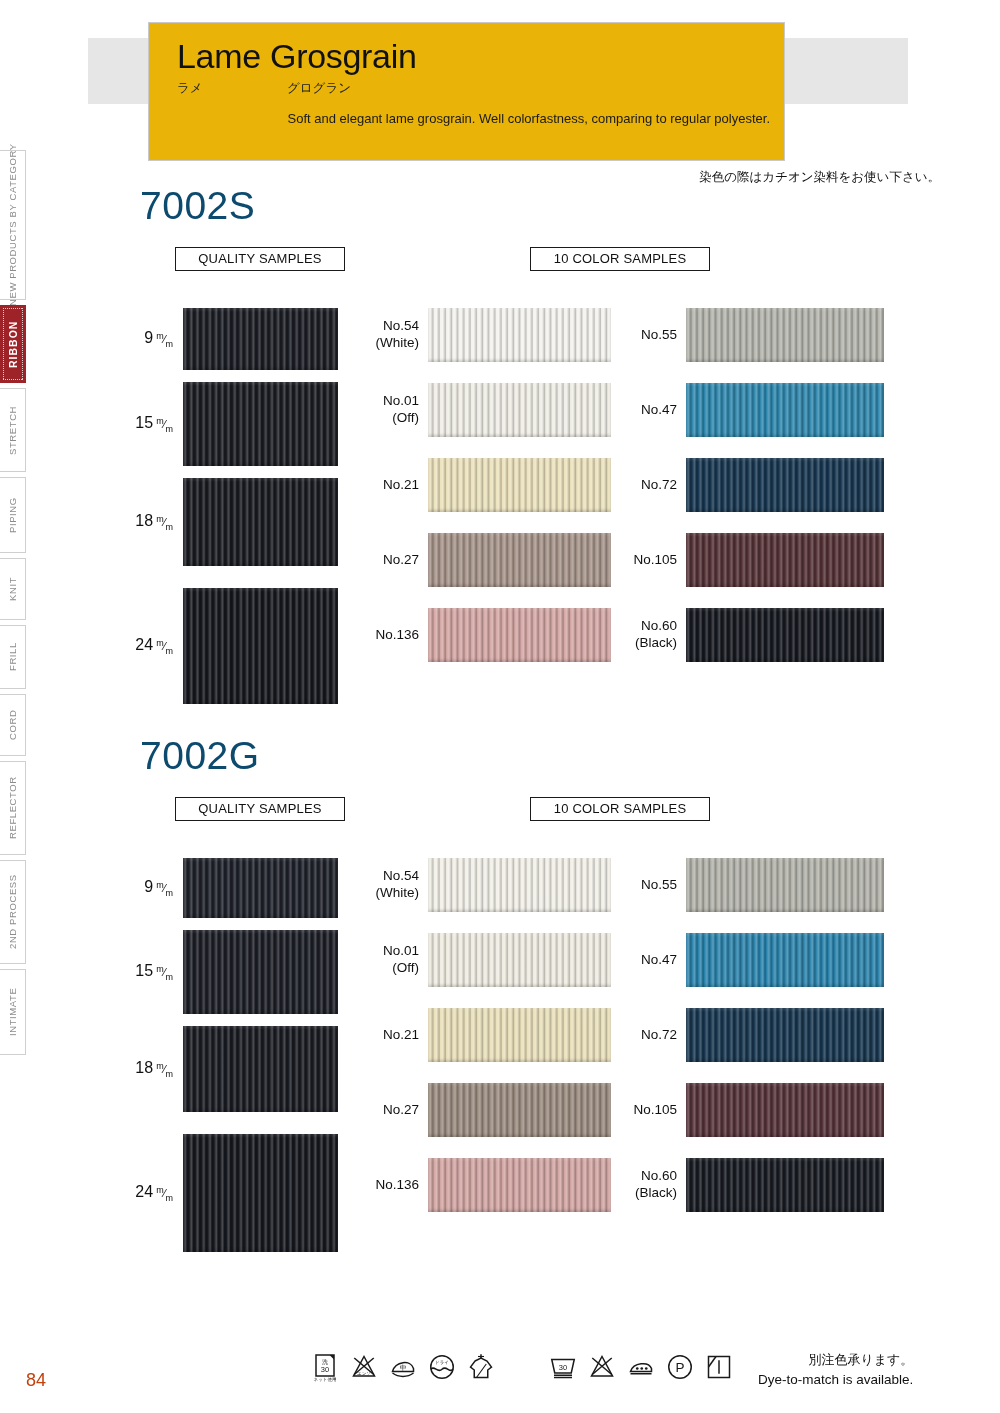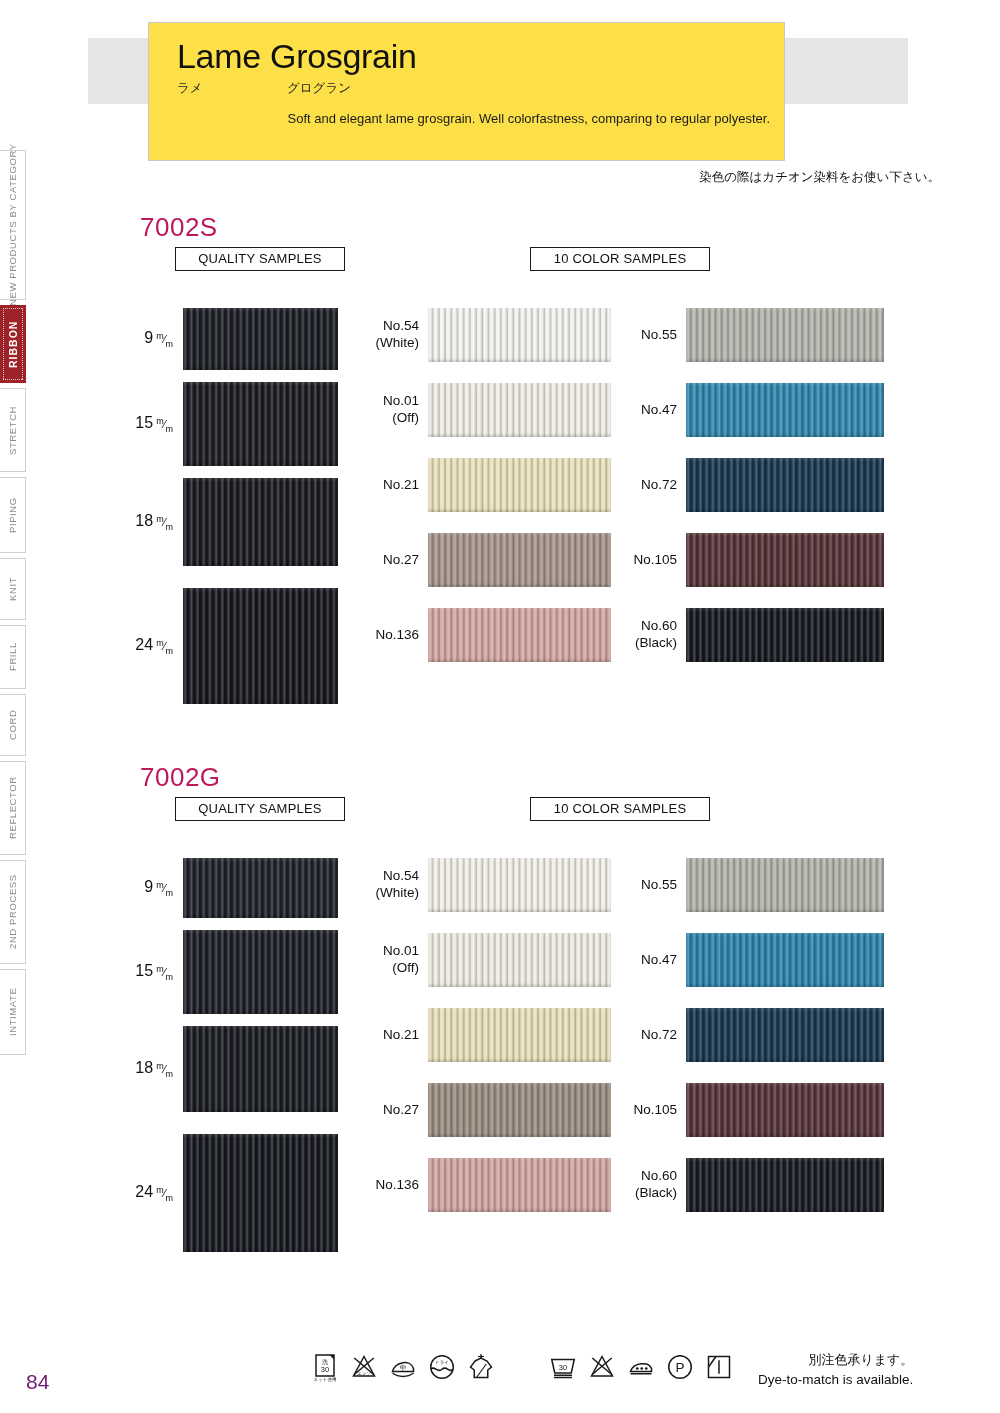--- a/index.html
+++ b/index.html
@@ -56,21 +56,21 @@
   }
   .ribbon-notch {
     position: absolute; left: 868px; top: 38px;
     width: 40px; height: 66px;
     background: #e6e6e6;
     clip-path: polygon(0 0, 100% 0, 62% 50%, 100% 100%, 0 100%);
   }
   .title-box {
     position: absolute; left: 148px; top: 22px;
     width: 637px; height: 139px;
-    background: #fde047;
+    background: #eab308;
     border: 1px solid #c9c9c9;
     padding: 16px 14px 10px 28px;
   }
   .title-main {
     font-size: 34px; font-weight: normal; letter-spacing: -0.3px;
     line-height: 1.05; color: #111;
   }
   .title-sub-row { margin-top: 5px; display: flex; }
   .title-sub-jp1 { font-size: 12.5px; color: #222; width: 110px; }
   .title-sub-jp2 { font-size: 12.5px; color: #222; }
@@ -96,21 +96,21 @@
   .cationic {
     position: absolute; left: 560px; top: 168px;
     width: 380px; text-align: right;
     font-size: 13px; line-height: 1.5; color: #111;
   }
   .cationic .jp { font-size: 12.5px; }
 
   
   .section { position: absolute; left: 0; width: 1000px; }
   .prod-code {
-    position: absolute; font-size: 26px; letter-spacing: 0.5px; color: #be185d; margin-top: 28px;
+    position: absolute; font-size: 39px; letter-spacing: 0.5px; color: #0c4a6e;
   }
   .band {
     position: absolute;
     border: 1px solid #1a1a1a;
     font-size: 13px; letter-spacing: 0.2px;
     padding: 3px 12px 4px 12px;
     text-align: center; color: #111;
     background: #fff;
   }
 
@@ -147,21 +147,21 @@
   .csample .clabel {
     position: absolute; right: 100%; margin-right: 9px;
     text-align: right; white-space: nowrap;
     font-size: 13.5px; line-height: 1.25; color: #111;
     top: 50%; transform: translateY(-50%);
   }
 
   
   .page-num {
     position: absolute; left: 26px; top: 1370px;
-    font-size: 21px; color: #701a75;
+    font-size: 18px; color: #c2410c;
   }
   .care-row {
     position: absolute; left: 310px; top: 1352px;
     display: flex; align-items: center; gap: 9px;
   }
   .care-row .gap { width: 34px; }
   .care-icon { width: 30px; height: 30px; }
   .footer-note {
     position: absolute; left: 758px; top: 1350px;
     font-size: 13.5px; line-height: 1.5; color: #111; text-align: right;

